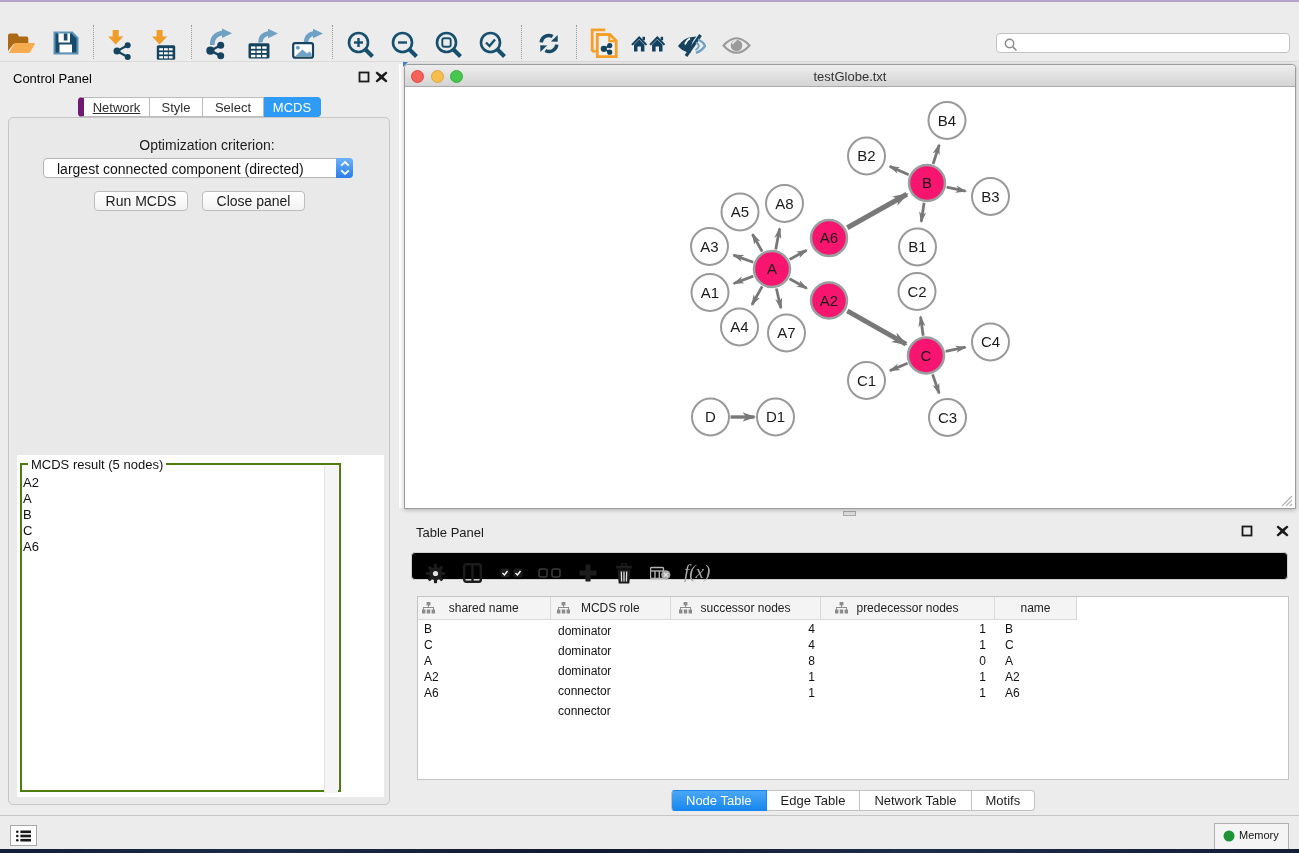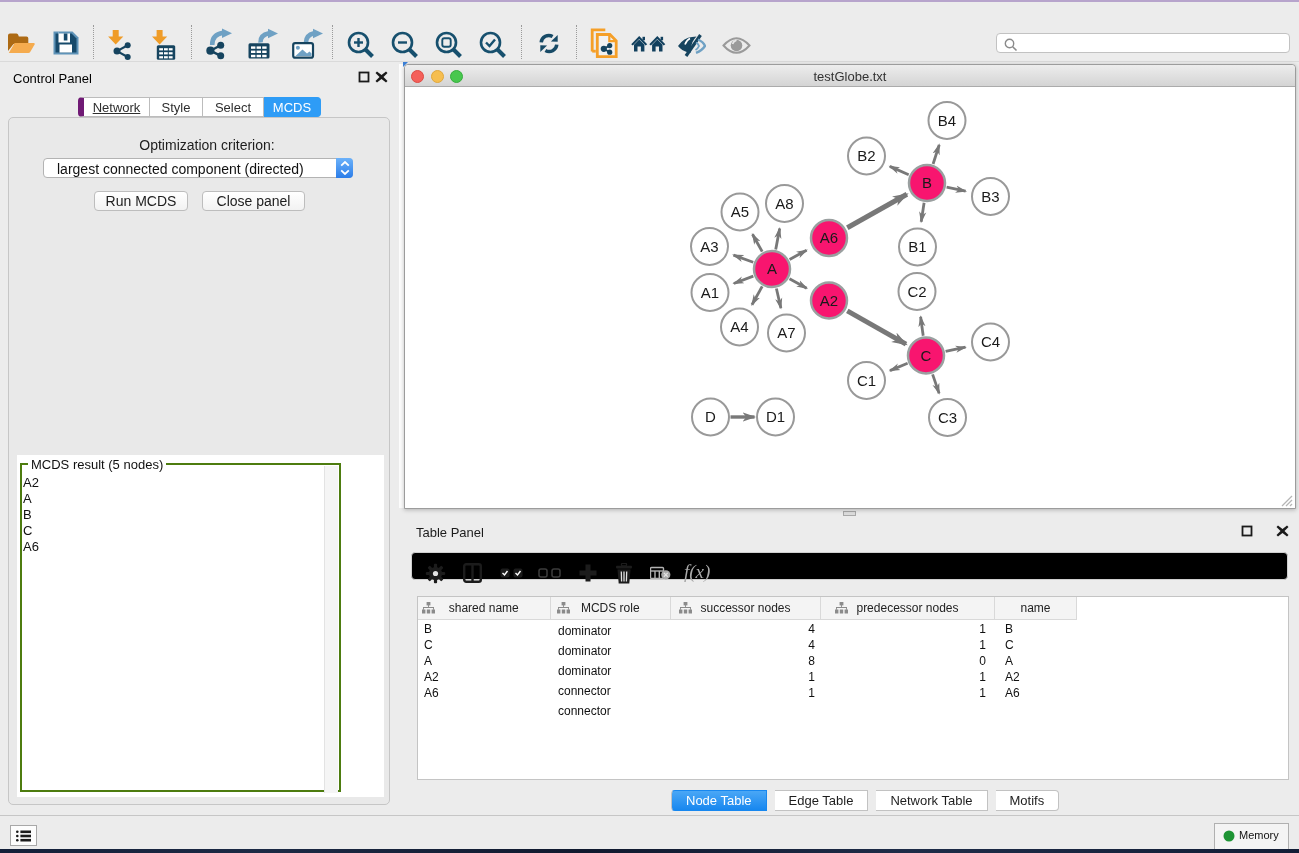--- a/index.html
+++ b/index.html
@@ -47,21 +47,21 @@
   #tp-title { position:absolute; left:416px; top:525px; font-size:13px; color:#1c1c1c; }
   #tp-toolbar { position:absolute; left:411px; top:552px; width:877px; height:28px; background:#000000;
       border:1px solid #cfcfcf; border-radius:4px; }
   #ttable { position:absolute; left:417px; top:596px; width:872px; height:184px; background:#fff; border:1px solid #c4c4c4;padding-left:28px; }
   .hcell { position:absolute; top:0; height:23px; background:#f4f4f4; border-right:1px solid #d9d9d9; border-bottom:1px solid #d9d9d9;
       font-size:12px; color:#222; }
   .hcell span { position:absolute; left:0; right:0; top:4px; text-align:center; }
   .cell { position:absolute; font-size:12px; color:#111; }
   
   #bt { left:671px; top:790px; }
-  .tabbar2 { position:absolute; display:flex; height:21px; font-size:13px;gap:8px; }
+  .tabbar2 { position:absolute; display:flex; height:21px; font-size:13px; }
   .tabbar2 .tab { background:#fff; border:1px solid #c2c2c2; border-left:none; color:#1d1d1d; padding:0 14px;
       display:flex; align-items:center; justify-content:center; }
   .tabbar2 .tab:first-child { border-left:1px solid #c2c2c2; border-radius:4px 0 0 4px; }
   .tabbar2 .tab:last-child { border-radius:0 4px 4px 0; }
   .tabbar2 .sel { background:linear-gradient(#4aa7f6,#1787ef); border-color:#1787ef; color:#fff; }
   
   #statusbar { position:absolute; left:0; top:815px; width:1299px; height:34px; background:#ececec; border-top:1px solid #c6c6c6; }
   #listbtn { position:absolute; left:10px; top:9px; width:27px; height:21px; background:#fdfdfd; border:1px solid #a8a8a8; }
   #membtn { position:absolute; left:1214px; top:7px; width:75px; height:40px; background:#f4f4f4; border:1px solid #b0b0b0;
       font-size:11px; color:#111; }

